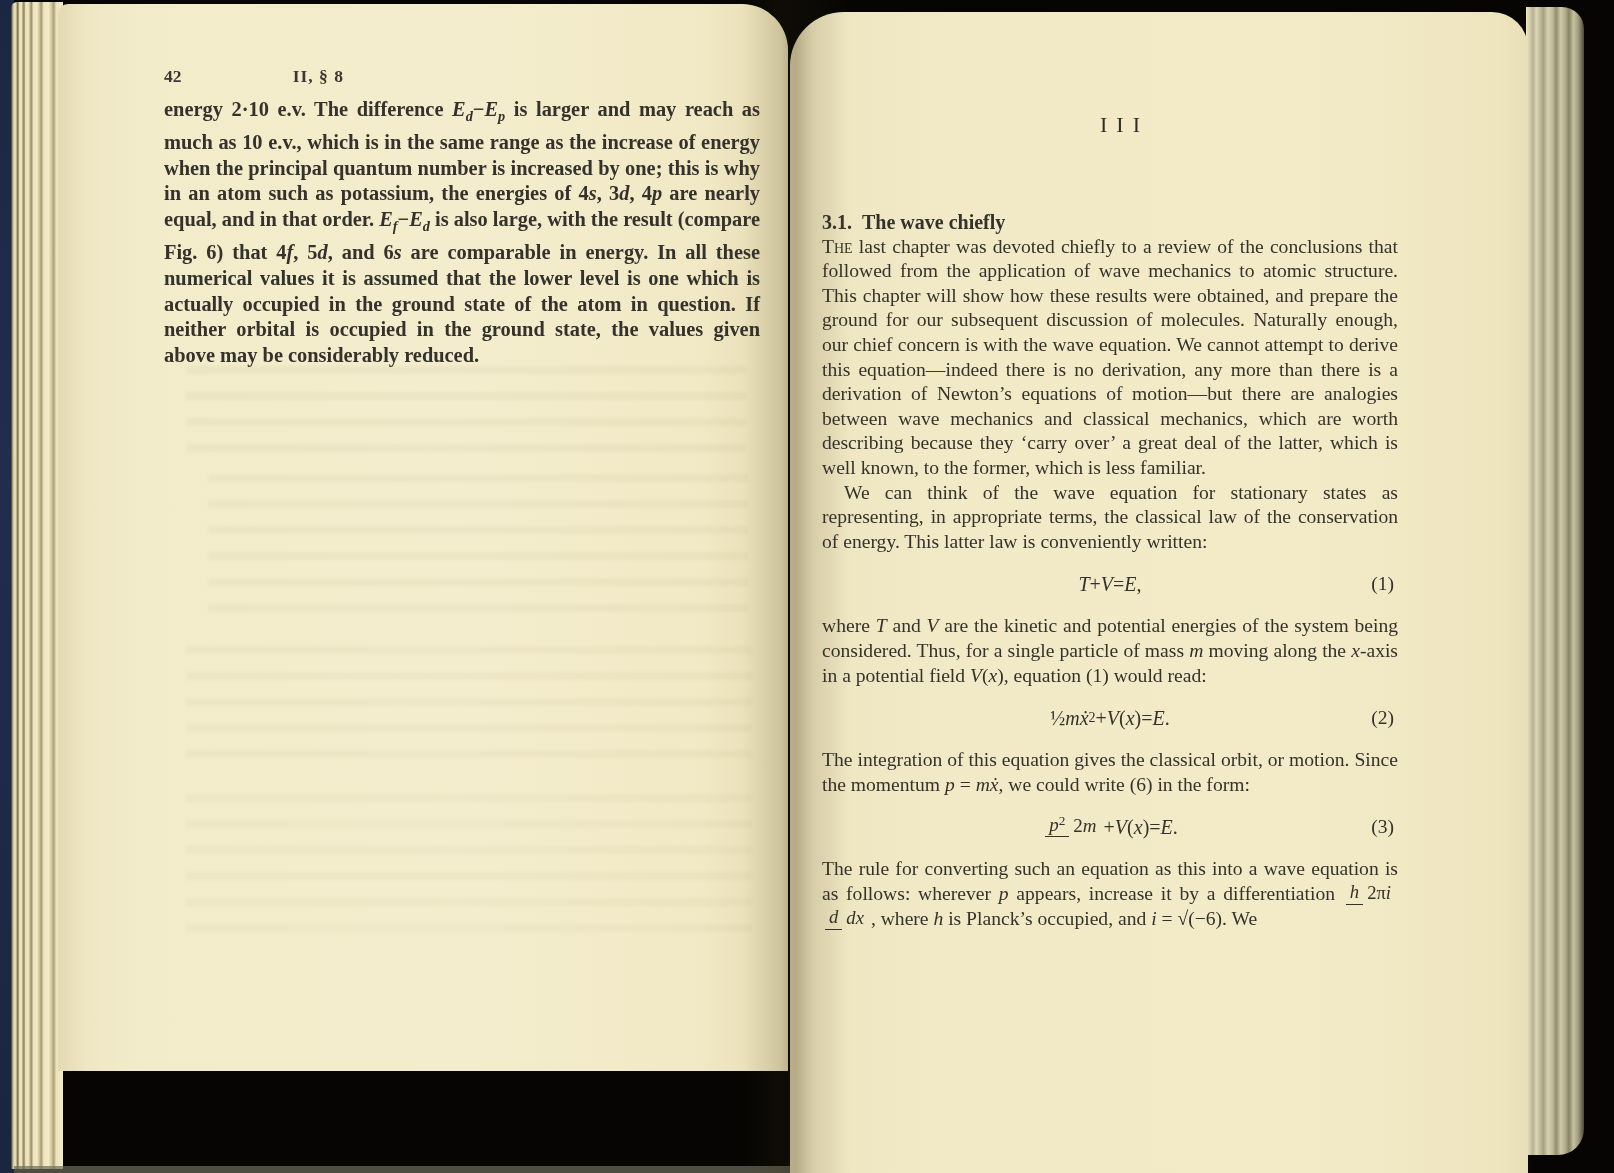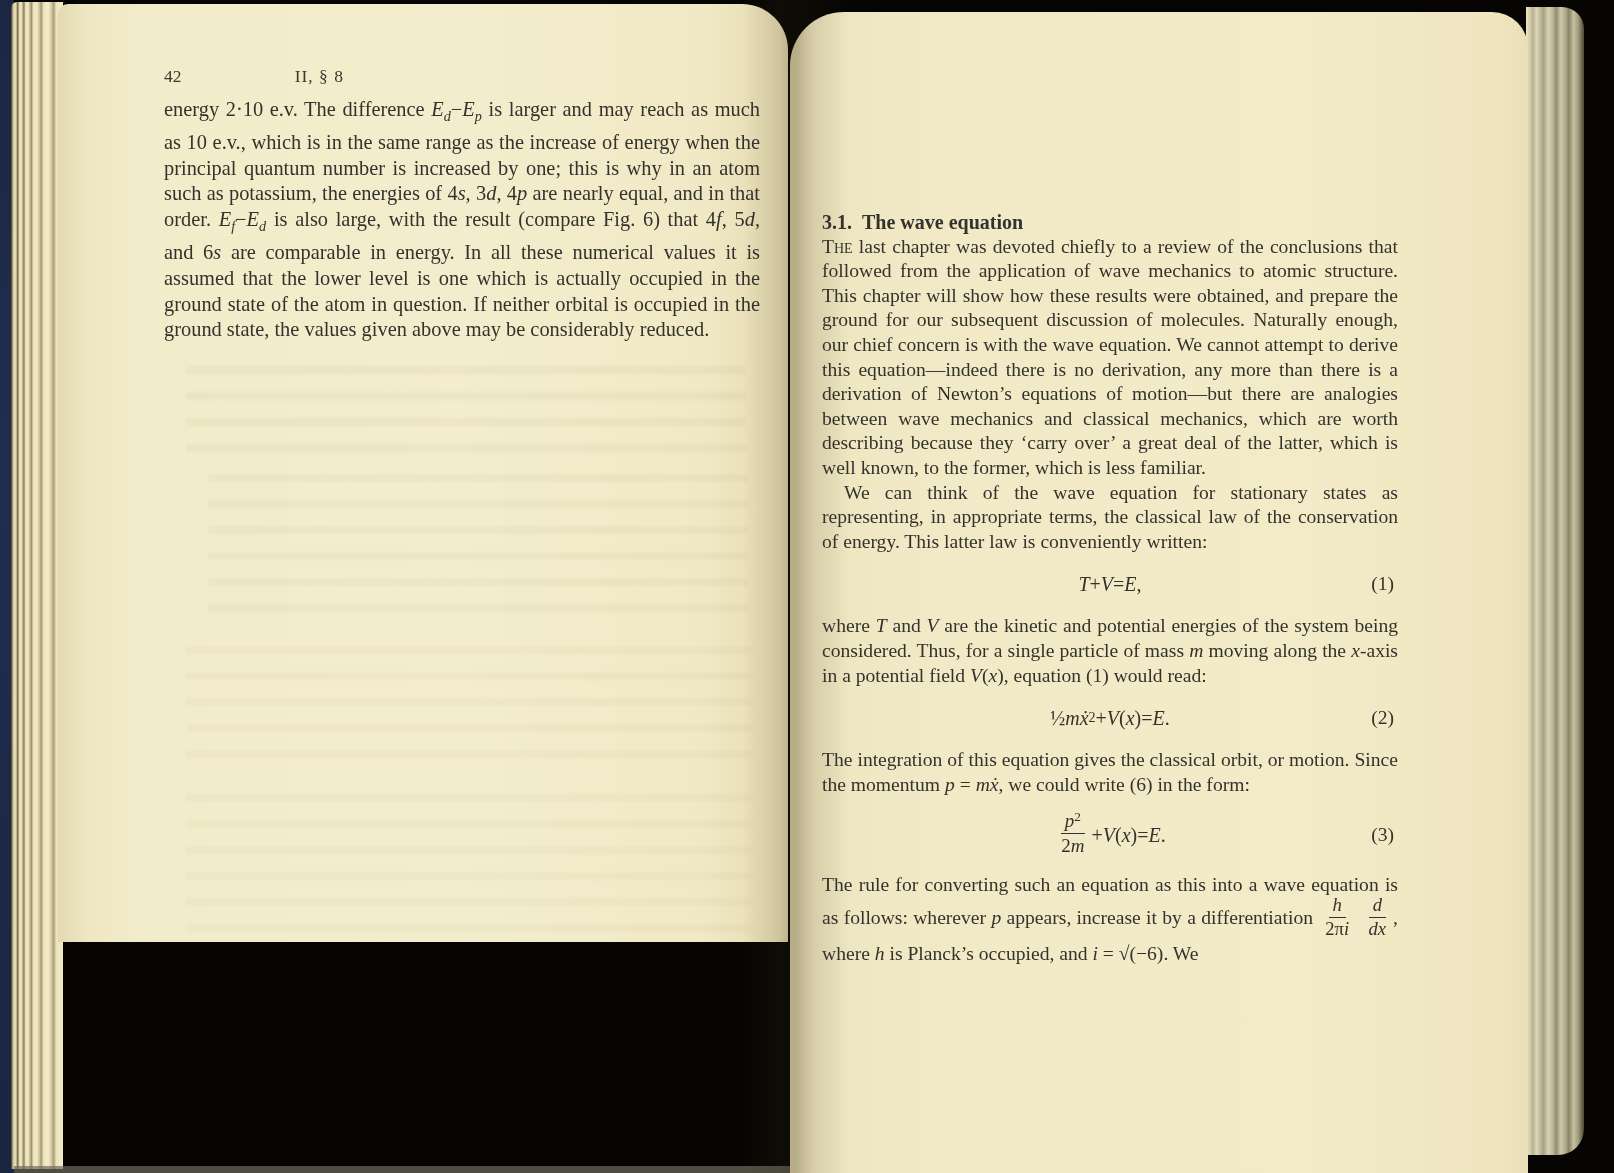--- a/index.html
+++ b/index.html
@@ -14,22 +14,22 @@
   .left-stack{position:absolute;left:11px;top:2px;width:52px;height:1167px;border-radius:6px 0 0 0;
     background:linear-gradient(90deg,#2e2a1c 0%,#8a8060 2%,#d8cda3 5%,#efe6c2 8%,#b9ae84 11%,#6f6647 13%,#e6dcb4 16%,#f0e7c3 20%,#a99e74 23%,#8d8259 25%,#e9dfb9 28%,#f1e8c6 33%,#beb288 37%,#978c63 39%,#ece2bd 43%,#f2e9c7 50%,#cabe94 55%,#a39870 58%,#eee5c0 63%,#f3eac8 72%,#d2c69c 78%,#ab9f76 82%,#ece3be 87%,#f3eac9 100%);}
 
   
   .right-stack{position:absolute;left:1526px;top:7px;width:58px;height:1148px;border-radius:0 22px 26px 0;
     background:linear-gradient(90deg,#efe7c2 0%,#d6d0ae 6%,#b7b294 12%,#dcd6b6 18%,#c3bd9e 24%,#a6a184 30%,#d8d2b2 38%,#bfb99a 46%,#928d71 52%,#cfc9a9 60%,#b1ab8d 68%,#888366 74%,#c6c0a1 82%,#a29d80 90%,#6f6b52 96%,#4a4735 100%);}
 
   .bottom-strip{position:absolute;left:14px;bottom:0;width:1512px;height:7px;background:#6e6c5c;opacity:.7;}
 
   .page{position:absolute;top:0;}
-  .page-left{left:58px;top:4px;width:730px;height:938px;border-radius:10px 46px 0 0;
-    background:linear-gradient(90deg,#e3d9b2 0px,#efe7c4 30px,#f3ecca 90px,#f4edcd 55%,#f1e9c5 88%,#e6dcb4 99%,#ded2a8 100%);}
+  .page-left{left:58px;top:4px;width:730px;height:1067px;border-radius:10px 46px 0 0;
+    background:linear-gradient(90deg,#e3d9b2 0px,#efe7c4 30px,#f3ecca 90px,#f4edcd 55%,#f1e9c5 88%,#e6dcb4 99%,#ded2a8 100%);font-weight:bold;}
   .page-right{left:790px;top:12px;width:738px;height:1161px;border-radius:54px 36px 0 0;
     background:linear-gradient(90deg,#d9cda2 0px,#e7deb8 18px,#efe7c2 60px,#f2eac7 160px,#f3ebc8 70%,#eee5bf 96%,#e8dfb8 100%);}
 
   
   .gutter-shade{position:absolute;left:742px;top:0;width:108px;height:1173px;z-index:4;pointer-events:none;
     background:linear-gradient(90deg,rgba(66,54,24,0) 0%,rgba(66,54,24,.14) 34%,rgba(42,34,12,.22) 50%,rgba(66,54,24,.10) 66%,rgba(66,54,24,0) 100%);}
 
   
   .pl-header{position:absolute;left:106px;top:62px;width:594px;display:flex;align-items:baseline;
     font-size:17.5px;color:#3a3831;}
@@ -64,21 +64,21 @@
   .eq{position:relative;display:flex;justify-content:center;align-items:center;
       margin:15px 0;font-size:20px;min-height:30px;}
   .eq-body{display:inline-flex;align-items:center;}
   .eq-num{position:absolute;right:4px;top:50%;transform:translateY(-50%);font-size:19.6px;}
 
   .it{font-style:italic;}
   .sb{vertical-align:-0.35em;font-size:.7em;}
   .sp{vertical-align:.45em;font-size:.7em;}
   .sc{font-variant:small-caps;}
 
-  .frac{display:inline-flex;flex-direction:column;align-items:center;vertical-align:middle;
+  .frac{display:inline-flex;flex-direction:row;align-items:center;vertical-align:middle;
         line-height:1.12;font-size:.95em;margin:0 3px;transform:translateY(-2px);}
   .frac .fr-num{padding:0 4px 1px 4px;border-bottom:1.3px solid #34322c;}
   .frac .fr-den{padding:1px 4px 0 4px;}
 </style>
 </head>
 <body>
 
 <div class="scene">
   <div class="cover-strip"></div>
   <div class="left-stack"></div>
@@ -92,23 +92,24 @@
     </div>
     <div class="pl-body"><span>energy 2·10 e.v.  The difference </span><span class="it">E</span><span class="it sb">d</span><span>−</span><span class="it">E</span><span class="it sb">p</span><span> is larger and may reach as much as 10 e.v., which is in the same range as the increase of energy when the principal quantum number is increased by one; this is why in an atom such as potassium, the energies of 4</span><span class="it">s</span><span>, 3</span><span class="it">d</span><span>, 4</span><span class="it">p</span><span> are nearly equal, and in that order.  </span><span class="it">E</span><span class="it sb">f</span><span>−</span><span class="it">E</span><span class="it sb">d</span><span> is also large, with the result (compare Fig. 6) that 4</span><span class="it">f</span><span>, 5</span><span class="it">d</span><span>, and 6</span><span class="it">s</span><span> are comparable in energy.  In all these numerical values it is assumed that the lower level is one which is actually occupied in the ground state of the atom in question.  If neither orbital is occupied in the ground state, the values given above may be considerably reduced.</span></div>
     <div class="ghost g1"></div>
     <div class="ghost g2"></div>
     <div class="ghost g3"></div>
     <div class="ghost g4"></div>
   </div>
 
   <div class="page page-right">
 
+    <div class="pr-chapnum">III</div>
 
     <div class="pr-body">
-      <p class="pr-sechead"><span class="sp1">3.1.</span><span>The wave equation</span></p>
+      <p class="pr-sechead"><span class="sp1">3.1.</span><span>The wave chiefly</span></p>
 
       <p><span>T</span><span class="sc">he</span><span> last chapter was devoted chiefly to a review of the conclusions that followed from the application of wave mechanics to atomic structure.  This chapter will show how these results were obtained, and prepare the ground for our subsequent discussion of molecules. Naturally enough, our chief concern is with the wave equation. We cannot attempt to derive this equation—indeed there is no derivation, any more than there is a derivation of Newton’s equations of motion—but there are analogies between wave mechanics and classical mechanics, which are worth describing because they ‘carry over’ a great deal of the latter, which is well known, to the former, which is less familiar.</span></p>
       <p class="indent"><span>We can think of the wave equation for stationary states as representing, in appropriate terms, the classical law of the conservation of energy.  This latter law is conveniently written:</span></p>
 
       <div class="eq">
         <span class="eq-body">
             <span class="it">T</span>
             <span>+</span>
             <span class="it">V</span>
             <span> = </span>

